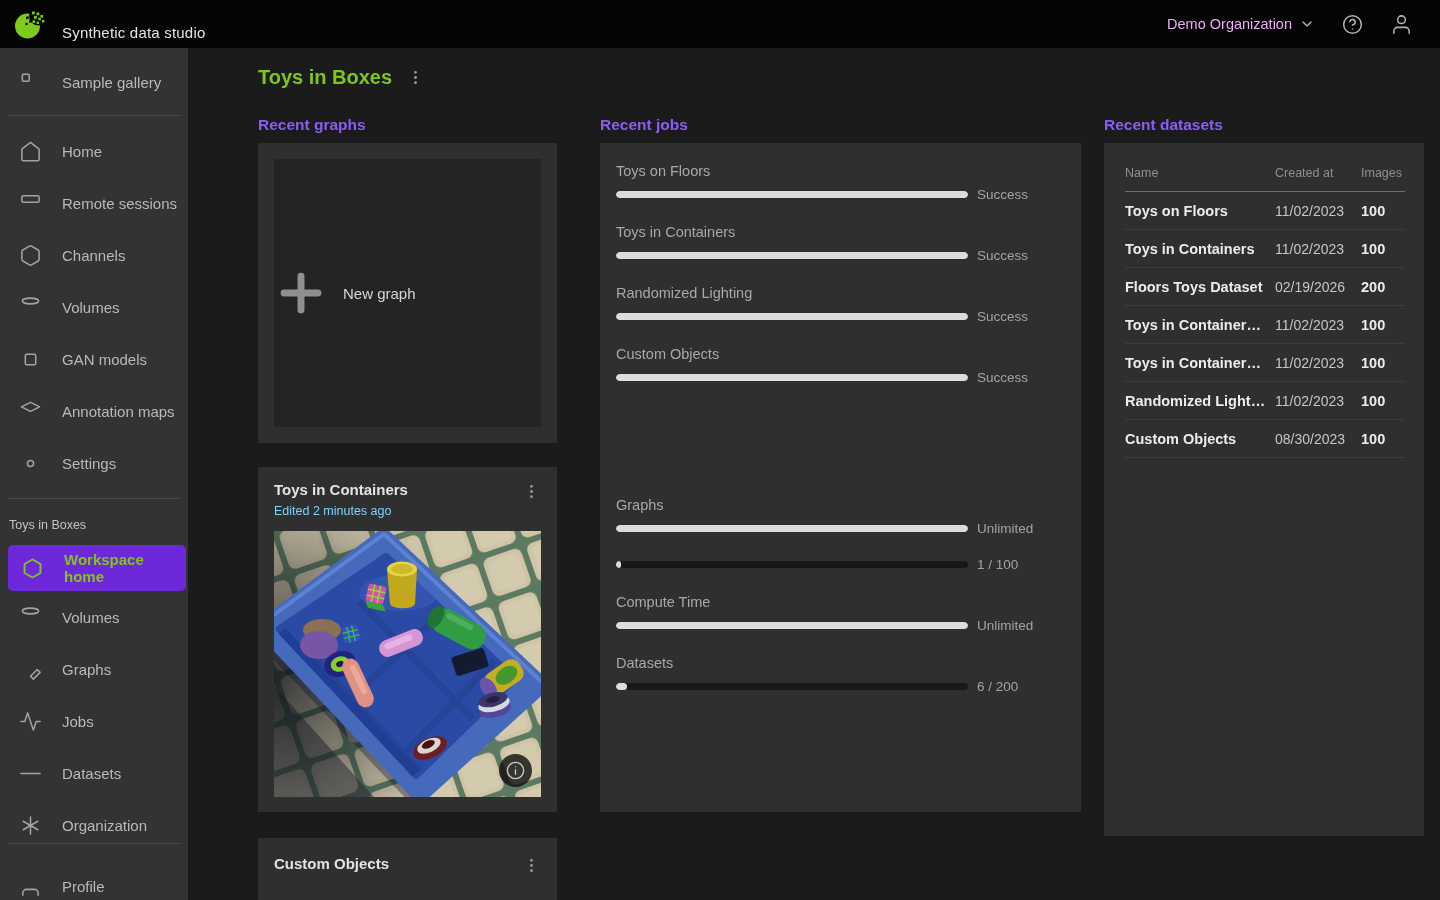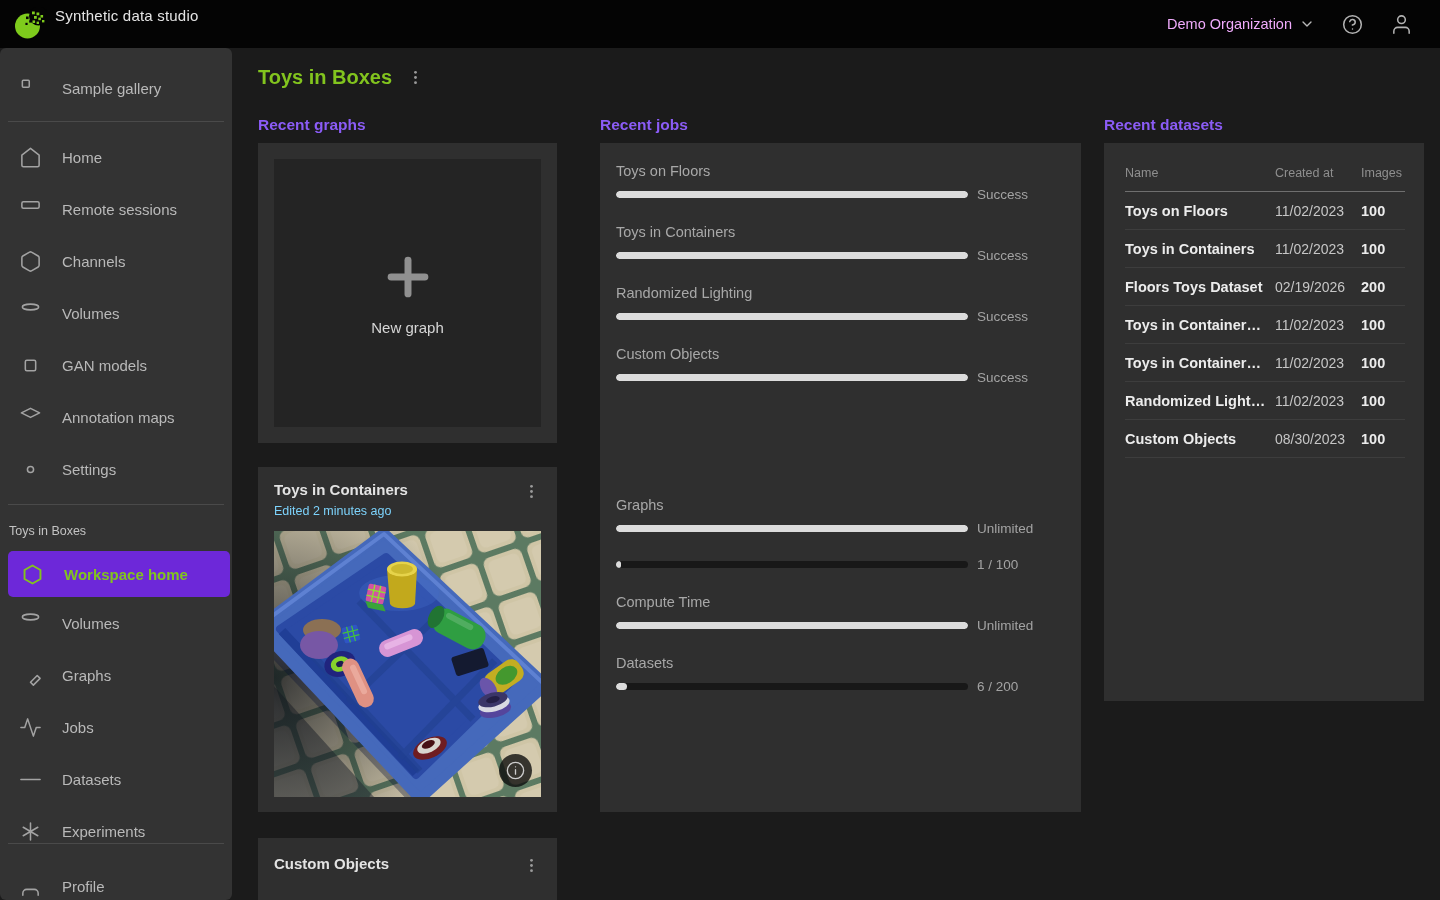--- a/index.html
+++ b/index.html
@@ -4,32 +4,32 @@
 <style>
   :root{ --accent:#82c41e; }
   *{margin:0;padding:0;box-sizing:border-box;}
   html,body{width:1440px;height:900px;overflow:hidden;background:#1b1b1b;
     font-family:"Liberation Sans",sans-serif;}
   button{font-family:inherit;cursor:pointer;}
 
   
   .topbar{position:absolute;left:0;top:0;width:1440px;height:48px;background:#040404;
     display:flex;align-items:center;justify-content:space-between;padding:0 27px 0 13px;z-index:9;}
-  .tb-left{display:flex;align-items:flex-start;gap:8px;}
+  .tb-left{display:flex;align-items:flex-end;gap:15px;}
   .logo{width:34px;height:34px;display:flex;align-items:center;justify-content:center;background:none;border:0;}
   .app-title{color:#e4e4e4;font-size:15px;letter-spacing:.2px;}
   .tb-right{display:flex;align-items:center;gap:25px;}
   .org-btn{display:flex;align-items:center;gap:7px;background:none;border:0;color:#f0abfc;font-size:14.5px;}
   .org-btn svg{width:16px;height:16px;color:#b9b9b9;}
   .icon-btn{background:none;border:0;color:#b2b2b2;width:24px;height:24px;
     display:flex;align-items:center;justify-content:center;}
   .icon-btn svg{width:23px;height:23px;}
 
   
-  .sidebar{position:absolute;left:0;top:48px;width:232px;height:852px;background:#333333;padding-top:16px;border-radius:6px;}
+  .sidebar{position:absolute;left:0;top:48px;width:188px;height:852px;background:#333333;padding-top:10px;}
   .nav-item{display:flex;align-items:center;gap:20px;height:52px;padding:0 10px 0 18px;
     color:#b9b9b9;font-size:15px;cursor:pointer;}
   .nav-item.short{height:48px;}
   .nav-icon{width:24px;height:24px;color:#a3a3a3;display:flex;align-items:center;justify-content:center;flex:none;}
   .nav-icon svg{width:23px;height:23px;}
   .nav-item.active{background:#6d28d9;border-radius:5px;margin:5px 2px 0 8px;height:46px;
     padding-left:12px;color:var(--accent);font-weight:bold;}
   .nav-item.active .nav-icon{color:var(--accent);}
   .nav-item.active .nav-icon svg{stroke-width:2;}
   .divider{height:1px;background:#4a4a4a;margin:9px 8px;}
@@ -46,22 +46,22 @@
 
   .col{position:absolute;top:115px;}
   .col h2{color:#8b5cf6;font-size:15.5px;font-weight:bold;line-height:19px;margin-bottom:9px;}
   .col-graphs{left:258px;width:299px;}
   .col-jobs{left:600px;width:481px;}
   .col-datasets{left:1104px;width:320px;}
   .card{background:#2f2f2f;}
 
   
   .new-graph-card{height:300px;padding:16px;margin-bottom:24px;cursor:pointer;border:0;width:100%;display:block;}
-  .ng-inner{width:100%;height:100%;background:#242424;display:flex;flex-direction:column;
-    align-items:center;justify-content:center;gap:15px;}
+  .ng-inner{width:100%;height:100%;background:#242424;display:flex;
+    align-items:center;gap:15px;}
   .ng-inner svg{width:54px;height:54px;color:#909090;}
   .ng-label{color:#d6d6d6;font-size:15px;}
   .graph-card{padding:14px 16px 15px;margin-bottom:26px;}
   .graph-card.small{height:120px;padding-top:17px;}
   .gc-head{display:flex;justify-content:space-between;align-items:flex-start;}
   .gc-title{color:#e3e3e3;font-size:15px;font-weight:bold;line-height:18px;}
   .gc-sub{color:#7dd3fc;font-size:12.5px;margin-top:5px;}
   .graph-thumb{position:relative;margin-top:13px;width:267px;height:266px;overflow:hidden;cursor:pointer;}
   .info-btn{position:absolute;right:9px;bottom:10px;width:33px;height:33px;border-radius:50%;
     background:rgba(14,14,14,.8);border:0;color:#cdcdcd;display:flex;align-items:center;justify-content:center;}
@@ -73,21 +73,21 @@
   .limits-card{height:335px;}
   .limits-h{margin-top:44px;margin-bottom:8px;}
   .meter-item{margin-bottom:21px;}
   .meter-label{color:#a8a8a8;font-size:14.5px;line-height:18px;}
   .meter-row{display:flex;align-items:center;margin-top:7px;gap:9px;}
   .meter-track{width:352px;height:7px;border-radius:4px;background:#181818;overflow:hidden;flex:none;}
   .meter-fill{height:100%;border-radius:4px;background:#dcdcdc;}
   .meter-status{color:#a3a3a3;font-size:13.5px;flex:1;}
 
   
-  .datasets-card{height:558px;padding:0 19px 0 21px;}
+  .datasets-card{height:693px;padding:0 19px 0 21px;}
   .ds-table{width:100%;border-collapse:collapse;table-layout:fixed;}
   .ds-table col.c-name{width:150px;} .ds-table col.c-date{width:86px;} .ds-table col.c-img{width:44px;}
   .ds-table th{color:#8f8f8f;font-size:12.5px;font-weight:normal;text-align:left;
     padding:23px 0 11px;border-bottom:1px solid #6f6f6f;}
   .ds-table td{border-bottom:1px solid #3d3d3d;height:38px;vertical-align:middle;}
   .ds-name{color:#ececec;font-weight:bold;font-size:14.5px;white-space:nowrap;overflow:hidden;
     text-overflow:ellipsis;padding-right:8px;}
   .ds-date{color:#c6c6c6;font-size:14px;white-space:nowrap;}
   .ds-count{color:#ececec;font-weight:bold;font-size:14.5px;}
 </style>
@@ -302,21 +302,21 @@
           </svg>
         </span>
     <span class="nav-label">Datasets</span>
   </div>
       <div class="nav-item">
     <span class="nav-icon">
           <svg viewBox="0 0 24 24" fill="none" stroke="currentColor" stroke-width="1.6" stroke-linecap="round" stroke-linejoin="round">
             <path d="M12 3.2v17.6M4.4 7.6l15.2 8.8M19.6 7.6 4.4 16.4"></path>
           </svg>
         </span>
-    <span class="nav-label">Experiments</span>
+    <span class="nav-label">Organization</span>
   </div>
     </nav>
   <div class="sb-divider-bottom"></div>
   <div class="sb-profile">
     <div class="nav-item short">
       <span class="nav-icon">
           <svg viewBox="0 0 24 24" fill="none" stroke="currentColor" stroke-width="1.6" stroke-linecap="round" stroke-linejoin="round">
             <path d="M20 21v-2a4 4 0 0 0-4-4H8a4 4 0 0 0-4 4v2">
               <circle cx="12" cy="7" r="4"></circle>
             </path>

